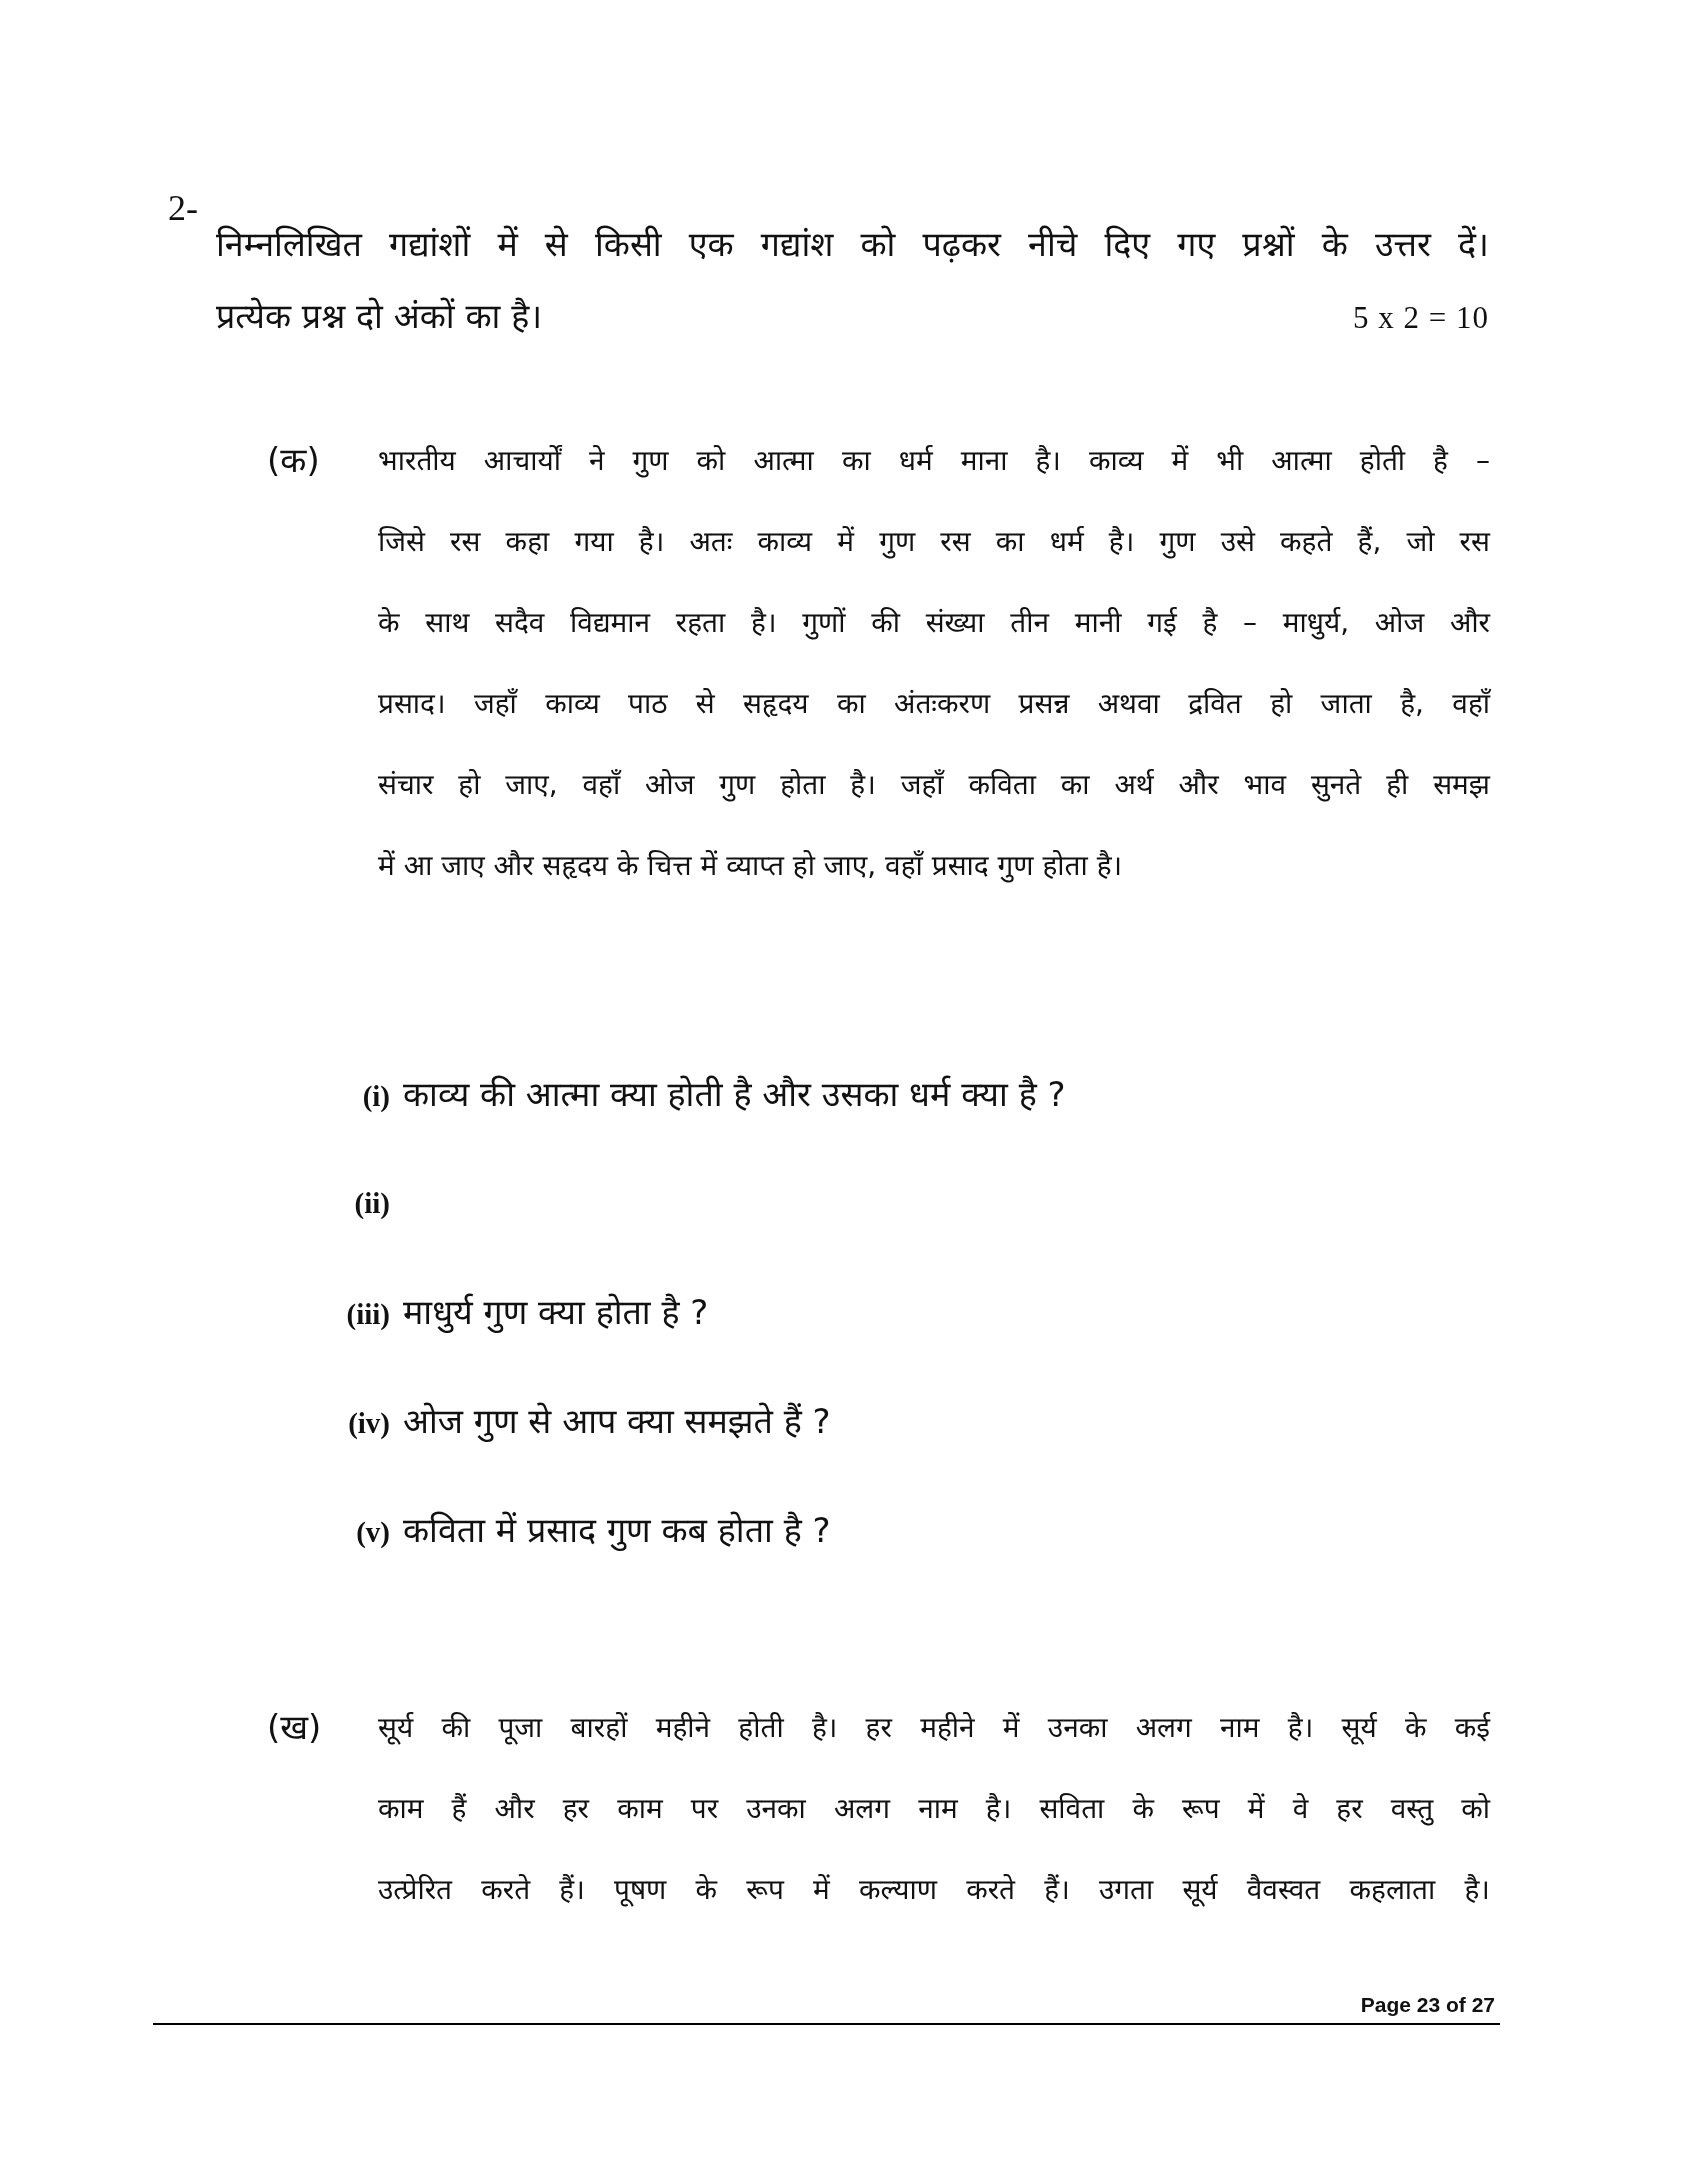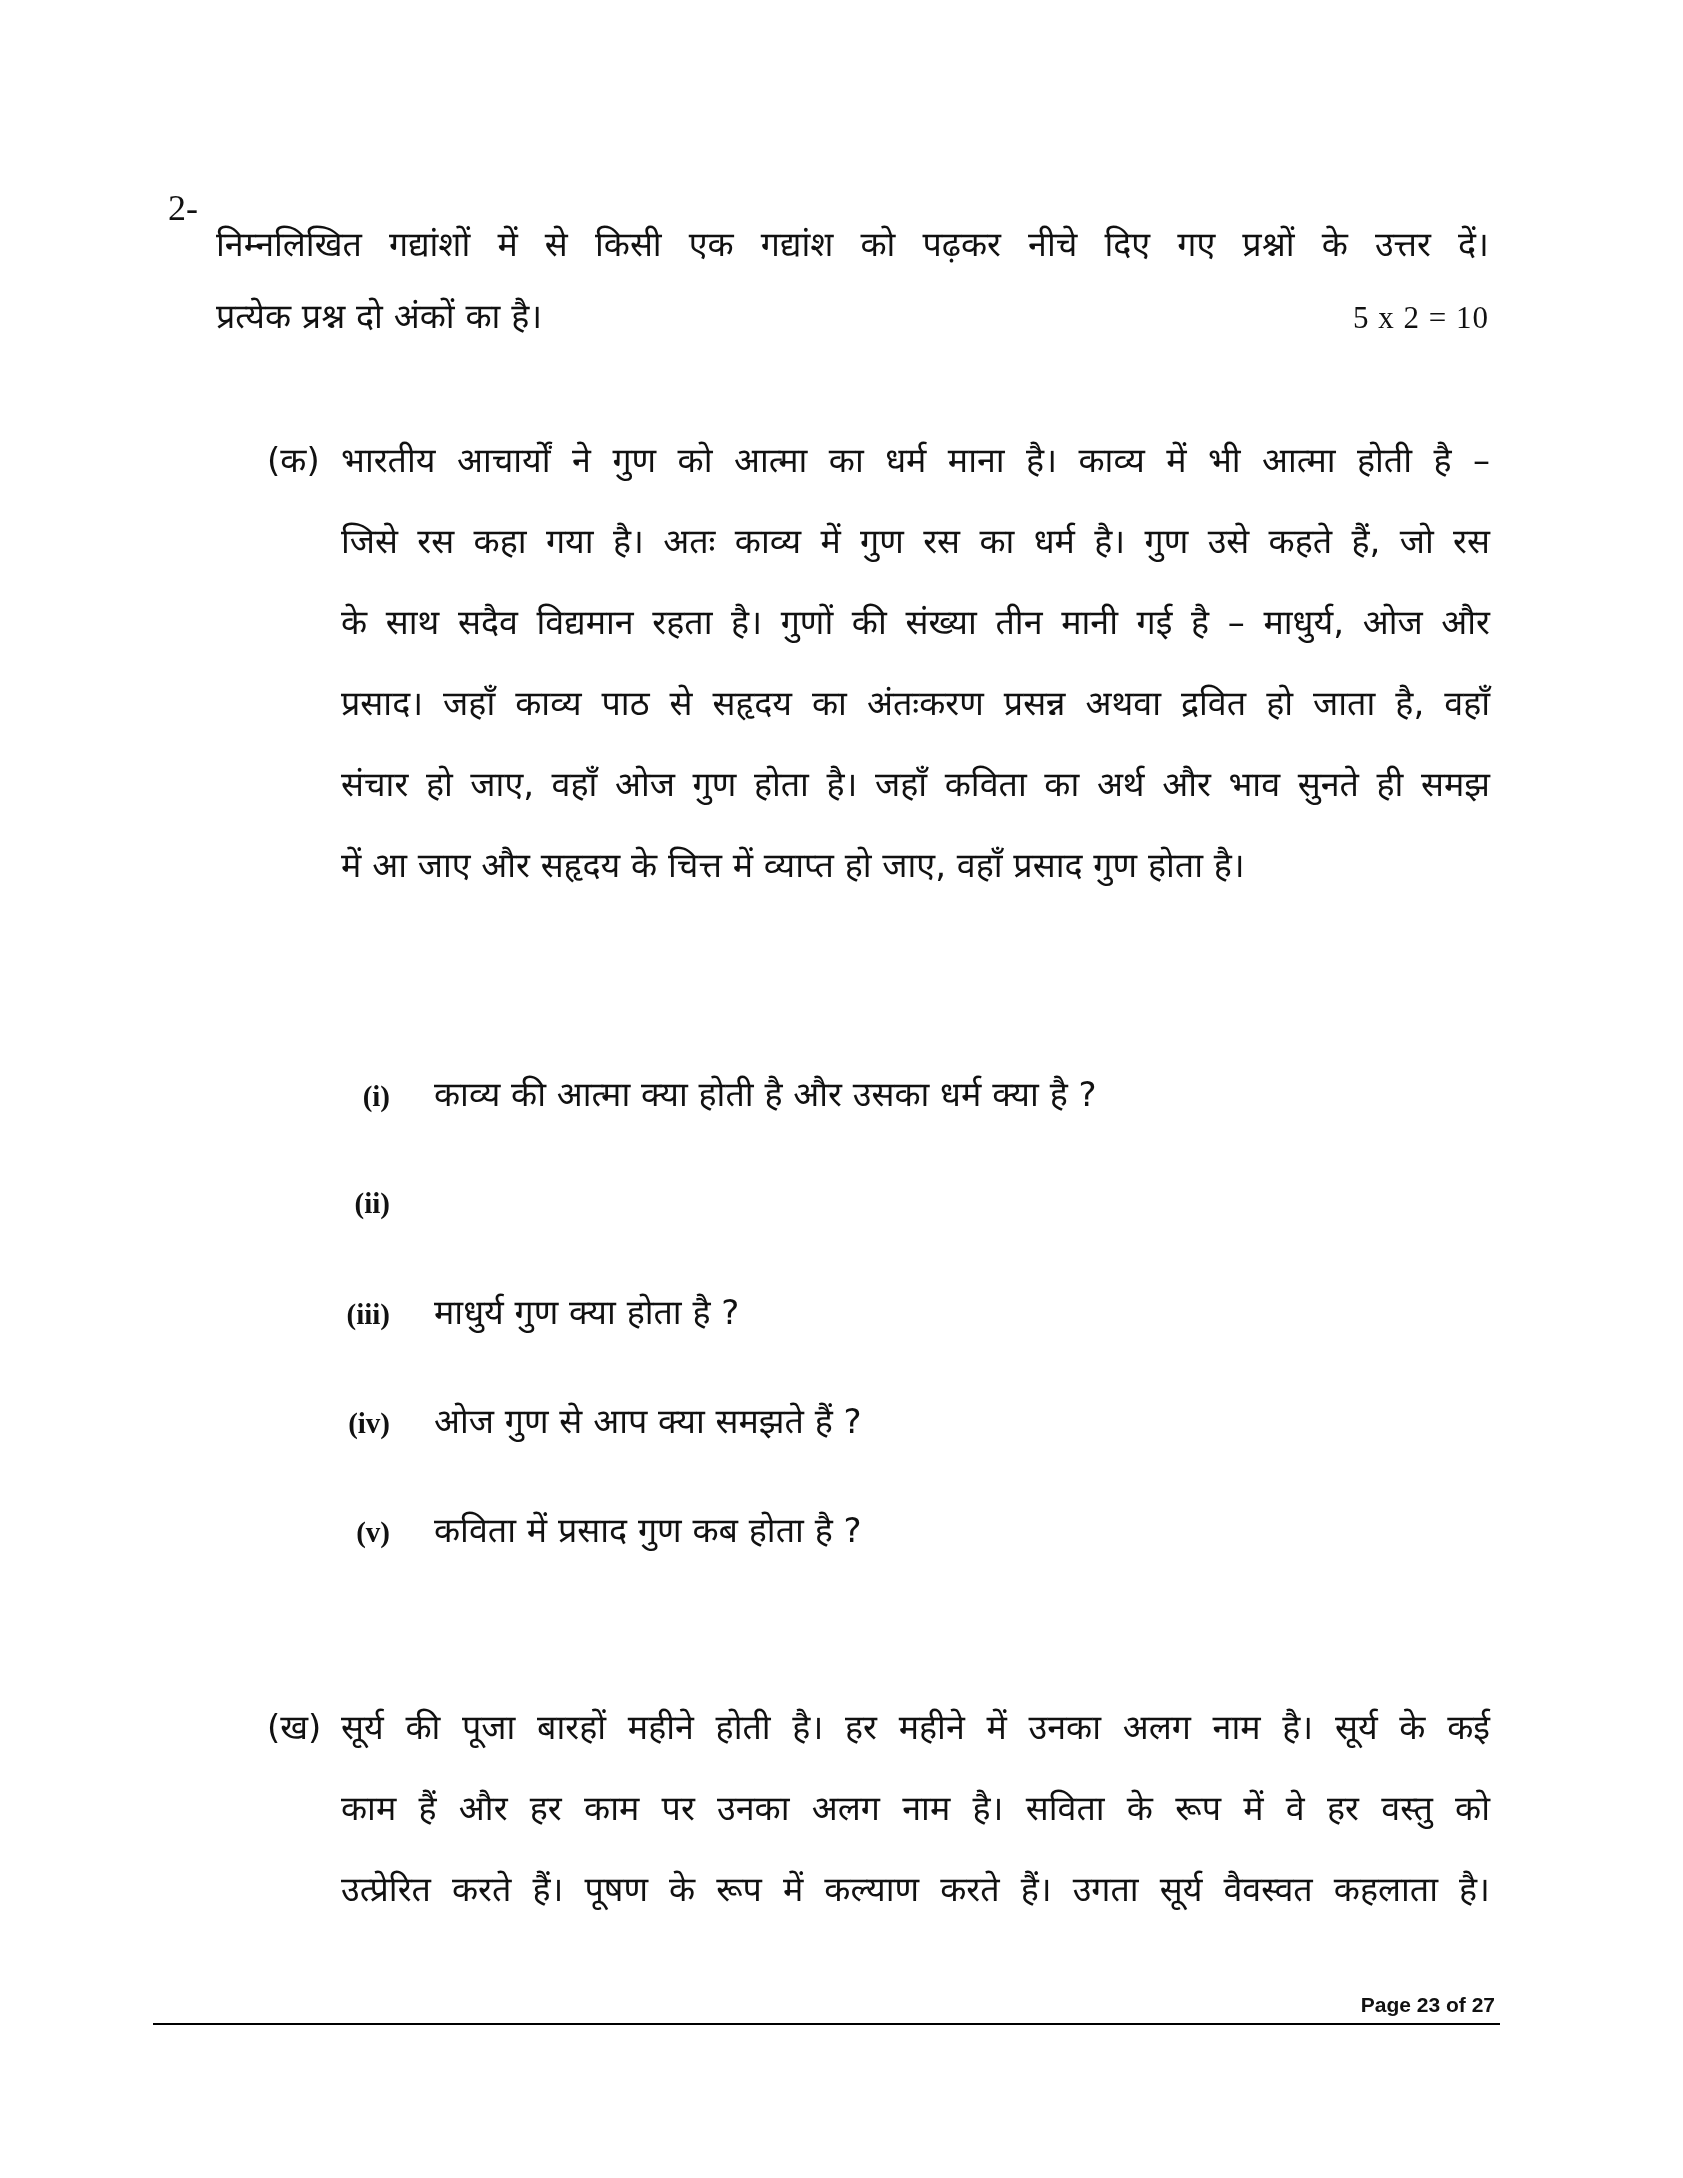--- a/index.html
+++ b/index.html
@@ -41,35 +41,36 @@
   
   .passage { position:absolute; left:267px; right:193px; display:flex; align-items:flex-start; }
   .passage-ka { top:420px; }
   .passage-kha { top:1687px; }
   .p-label {
     flex:0 0 74px;
     font-size:34px; line-height:81px;
   }
   .p-body { flex:1 1 auto; min-width:0; }
   .pline {
-    font-size:34px; line-height:81px;
+    font-size:28px; line-height:81px;
     white-space:nowrap;
+    margin-left:37px;
   }
   .pline.just { text-align:justify; text-align-last:justify; }
   
   .subq-list { position:absolute; top:1040px; left:342px; right:193px; }
   .subq { display:flex; align-items:baseline; height:109px; }
   .subq-num {
     flex:0 0 48px; text-align:right;
     font-family:"Liberation Serif", serif;
     font-weight:bold;
     font-size:29px; line-height:109px;
   }
   .subq-text {
-    margin-left:44px;
+    margin-left:13px;
     font-size:34px; line-height:109px;
     white-space:nowrap;
   }
   
   .footer-rule {
     position:absolute; top:2023px; left:153px; right:183px;
     height:2px; background:#000000;
   }
   .footer-pageno {
     position:absolute; top:1988px; right:188px;

